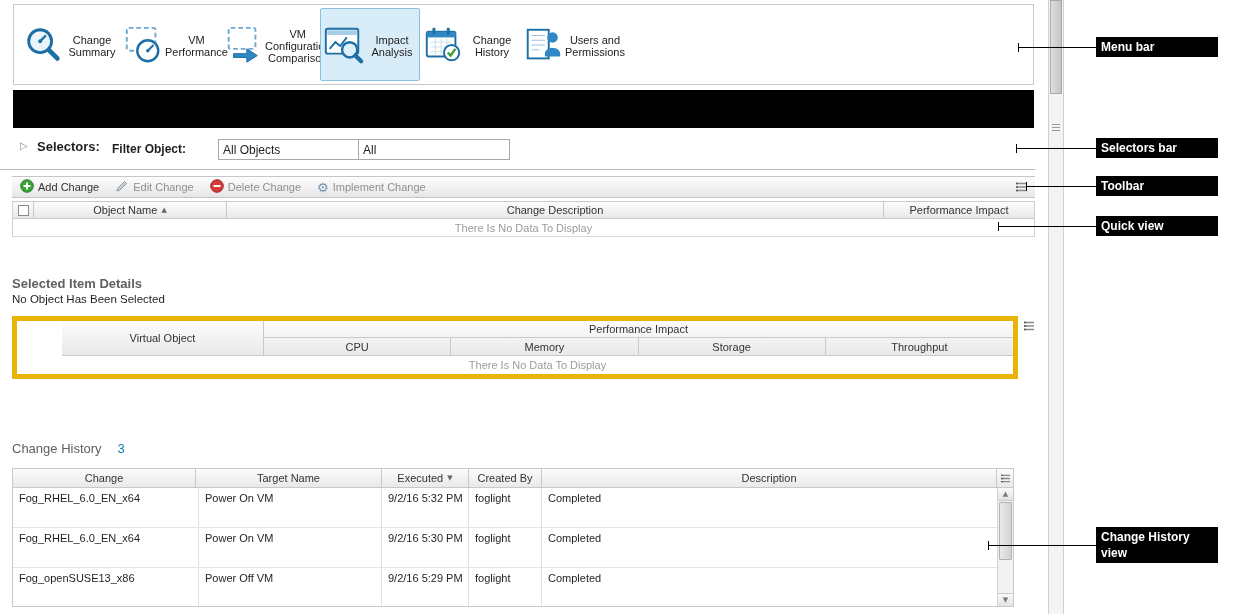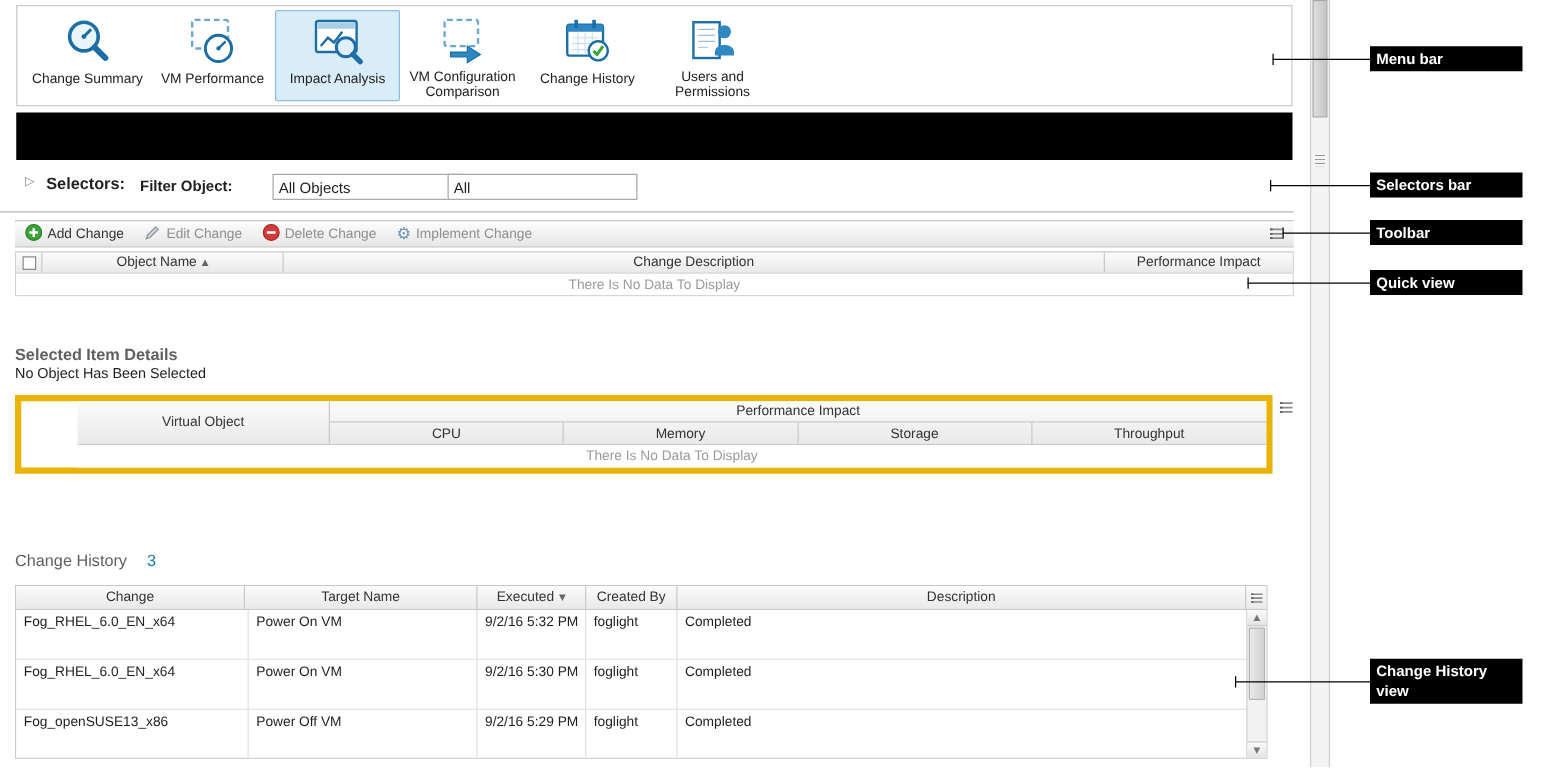--- a/index.html
+++ b/index.html
@@ -3,21 +3,21 @@
 <meta charset="utf-8">
 <style>
   * { margin:0; padding:0; box-sizing:border-box; }
   html,body { width:1243px; height:614px; }
   body { font-family:"Liberation Sans", sans-serif; background:#fff; position:relative; overflow:hidden; }
   .abs { position:absolute; }
   .glyph { font-family:"DejaVu Sans", sans-serif; }
 
   
   .menu-bar { left:13px; top:4px; width:1021px; height:81px; border:1px solid #c9c9c9; background:#fff; display:flex; align-items:flex-start; padding:3px 0 0 6px; }
-  .menu-item { width:100px; height:73px; display:flex; flex-direction:column; align-items:center; cursor:pointer; border:1px solid transparent; padding-top:2px; }
+  .menu-item { width:100px; height:73px; display:flex; flex-direction:row; align-items:center; cursor:pointer; border:1px solid transparent; padding-top:2px; }
   .menu-item.selected { background:#d9edf9; border:1px solid #8cc0df; border-radius:2px; }
   .mi-icon { height:46px; display:flex; align-items:center; justify-content:center; }
   .mi-label { font-size:11px; color:#222; text-align:center; line-height:12px; }
 
   
   .black-banner { left:13px; top:90px; width:1021px; height:38px; background:#000; }
 
   
   .selectors-bar { left:0; top:128px; width:1035px; height:42px; border-bottom:1px solid #b8b8b8; background:#fff; }
   .expander { left:20px; top:12px; font-size:10px; color:#8a8a8a; cursor:pointer; }
@@ -130,41 +130,41 @@
       <svg width="44" height="42" viewBox="0 0 44 44">
         <rect x="5" y="3" width="30" height="24" rx="2" fill="none" stroke="#6fa8cf" stroke-width="2" stroke-dasharray="5 3"></rect>
         <circle cx="27" cy="27" r="11" fill="#fff" stroke="#1c6ea4" stroke-width="2.5"></circle>
         <path d="M27 27 L33 21" stroke="#1c6ea4" stroke-width="2"></path>
         <circle cx="27" cy="27" r="1.8" fill="#1c6ea4"></circle>
       </svg>
     </span>
     <span class="mi-label">VM Performance</span>
   </div>
 
+  <div class="menu-item">
+    <span class="mi-icon">
+      <svg width="44" height="42" viewBox="0 0 44 44">
+        <rect x="7" y="3" width="28" height="22" rx="2" fill="none" stroke="#6fa8cf" stroke-width="2" stroke-dasharray="5 3"></rect>
+        <path d="M12 30 H26 V25 L37 32 L26 39 V34 H12 Z" fill="#2f88c4" stroke="#1c6ea4" stroke-width="1"></path>
+      </svg>
+    </span>
+    <span class="mi-label">VM Configuration Comparison</span>
+  </div>
+
   <div class="menu-item selected">
     <span class="mi-icon">
       <svg width="44" height="42" viewBox="0 0 44 44">
         <rect x="4" y="4" width="34" height="26" rx="2" fill="#fff" stroke="#1c6ea4" stroke-width="2"></rect>
         <rect x="5.5" y="5.5" width="31" height="5" fill="#a8cde6"></rect>
         <path d="M8 25 L14 18 L19 22 L26 13" stroke="#1c6ea4" stroke-width="2" fill="none"></path>
         <circle cx="29" cy="26" r="8" fill="#dff0fa" stroke="#1c6ea4" stroke-width="2.5"></circle>
         <path d="M35 32 L41 38" stroke="#1c6ea4" stroke-width="4.5" stroke-linecap="round"></path>
       </svg>
     </span>
     <span class="mi-label">Impact Analysis</span>
-  </div>
-
-  <div class="menu-item">
-    <span class="mi-icon">
-      <svg width="44" height="42" viewBox="0 0 44 44">
-        <rect x="7" y="3" width="28" height="22" rx="2" fill="none" stroke="#6fa8cf" stroke-width="2" stroke-dasharray="5 3"></rect>
-        <path d="M12 30 H26 V25 L37 32 L26 39 V34 H12 Z" fill="#2f88c4" stroke="#1c6ea4" stroke-width="1"></path>
-      </svg>
-    </span>
-    <span class="mi-label">VM Configuration Comparison</span>
   </div>
 
   <div class="menu-item">
     <span class="mi-icon">
       <svg width="44" height="42" viewBox="0 0 44 44">
         <rect x="5" y="7" width="30" height="26" rx="2" fill="#fff" stroke="#1c6ea4" stroke-width="2"></rect>
         <rect x="5" y="7" width="30" height="6" fill="#2f88c4"></rect>
         <rect x="11" y="3" width="3" height="7" fill="#1c6ea4"></rect>
         <rect x="26" y="3" width="3" height="7" fill="#1c6ea4"></rect>
         <path d="M9 18 H31 M9 23 H31 M9 28 H31 M14 14 V32 M20 14 V32 M26 14 V32" stroke="#c9dff0" fill="none"></path>

